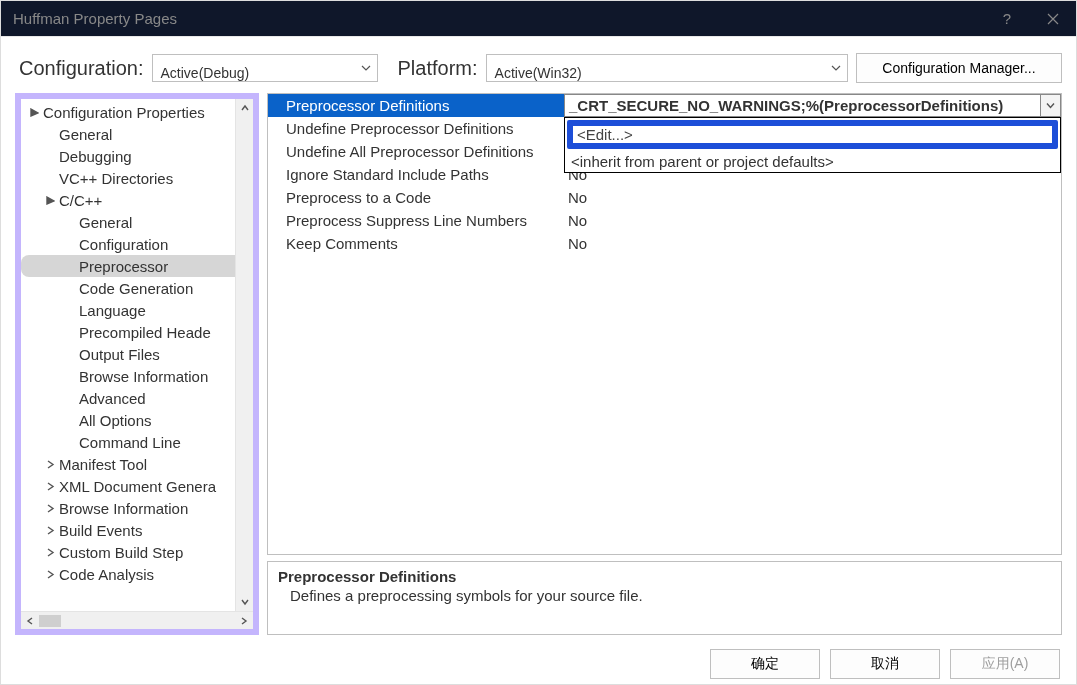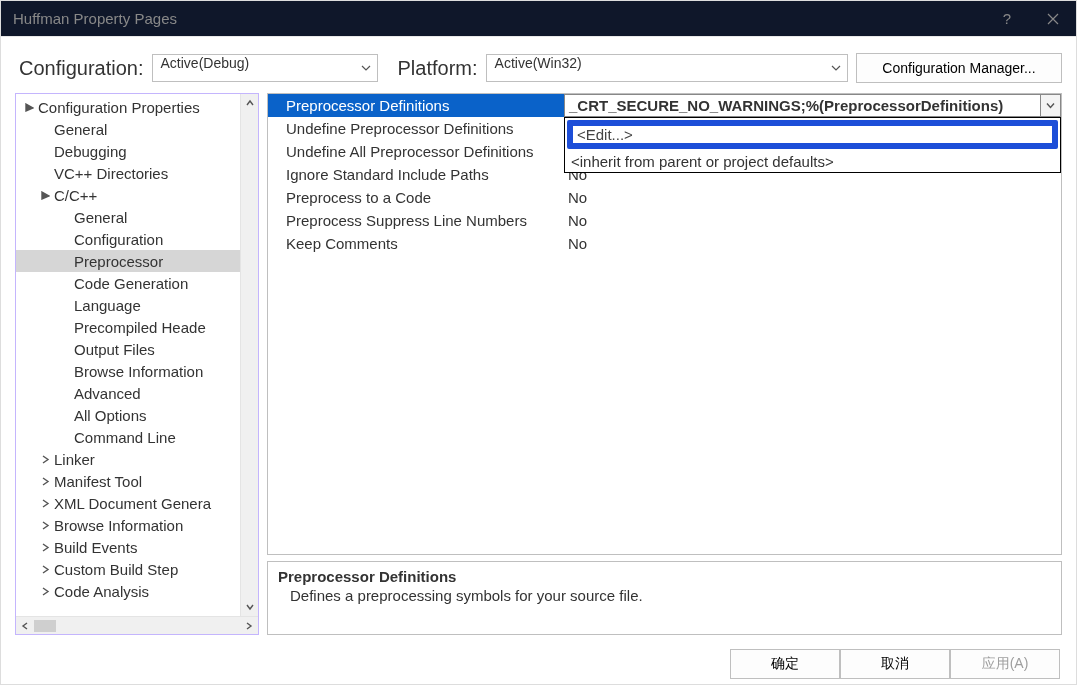--- a/index.html
+++ b/index.html
@@ -44,21 +44,21 @@
     gap: 8px;
     padding: 16px 14px 10px 18px;
   }
   .toprow label { font-size: 20px; }
   .combo {
     position: relative;
     border: 1px solid #bfbfbf;
     background: #fff;
     height: 28px;
     display: flex;
-    align-items: flex-start;
+    align-items: flex-end;
     padding: 0 24px 0 8px;
     font-size: 14px;
     min-width: 120px;
   }
   .combo .chev {
     position: absolute; right: 6px; top: 50%; transform: translateY(-50%);
     pointer-events: none;
   }
   .chev svg { width: 10px; height: 10px; stroke: #555; stroke-width: 1.2; fill: none; }
   .btn {
@@ -76,21 +76,21 @@
 
   
   .main {
     display: flex;
     padding: 0 14px 0 14px;
     height: 542px;
   }
   .tree-wrap {
     width: 244px;
     min-width: 244px;
-    border: 1px solid #c4b5fd;
+    border: 6px solid #c4b5fd;
     margin-right: 8px;
     position: relative;
     overflow: hidden;
     display: flex;
     flex-direction: column;
   }
   .tree {
     flex: 1;
     overflow: hidden;
     padding-top: 2px;
@@ -104,21 +104,21 @@
     overflow: hidden;
   }
   .tree .arrow {
     width: 14px; height: 14px;
     display: inline-flex; align-items: center; justify-content: center;
     flex-shrink: 0;
   }
   .tree .arrow svg { width: 9px; height: 9px; stroke: #555; stroke-width: 1.4; fill: none; }
   .tree .arrow.open svg { fill: #555; stroke: #555; }
   .tree .spacer { display: inline-block; }
-  .tree .node.sel { background: #d6d6d6; }
+  .tree .node.sel { background: #d6d6d6; border-radius: 8px; }
   .tree .lbl { padding-left: 2px; font-size: 15px; }
 
   
   .tree-sb-v {
     position: absolute; right: 0; top: 0; bottom: 18px; width: 18px;
     background: #f0f0f0;
     border-left: 1px solid #e4e4e4;
     display: flex; flex-direction: column; justify-content: space-between;
   }
   .tree-sb-v .ar {
@@ -219,20 +219,21 @@
     padding: 6px 10px;
     height: 74px;
   }
   .desc .d-title { font-weight: 600; font-size: 15px; }
   .desc .d-text { font-size: 15px; margin-top: 2px; margin-left: 12px; }
 
   
   .footer {
     display: flex;
     justify-content: flex-end;
+    gap: 10px;
     padding: 14px 16px 0 0;
   }
   .footer .btn { width: 110px; }
 </style>
 </head>
 <body>
 
 <div class="titlebar">
   <div class="title">Huffman Property Pages</div>
   <div class="tb-btn help">?</div>
@@ -343,29 +344,20 @@
           <span class="lbl">Command Line</span>
         </div>
 
       <div class="node">
           <span class="spacer" style="width:22px"></span>
           <span class="arrow">
             <svg viewBox="0 0 9 9">
               <path d="M2 1 L7 4.5 L2 8"></path>
             </svg>
           </span>
-          <span class="lbl">Linker</span>
-        </div>
-      <div class="node">
-          <span class="spacer" style="width:22px"></span>
-          <span class="arrow">
-            <svg viewBox="0 0 9 9">
-              <path d="M2 1 L7 4.5 L2 8"></path>
-            </svg>
-          </span>
           <span class="lbl">Manifest Tool</span>
         </div>
       <div class="node">
           <span class="spacer" style="width:22px"></span>
           <span class="arrow">
             <svg viewBox="0 0 9 9">
               <path d="M2 1 L7 4.5 L2 8"></path>
             </svg>
           </span>
           <span class="lbl">XML Document Genera</span>

